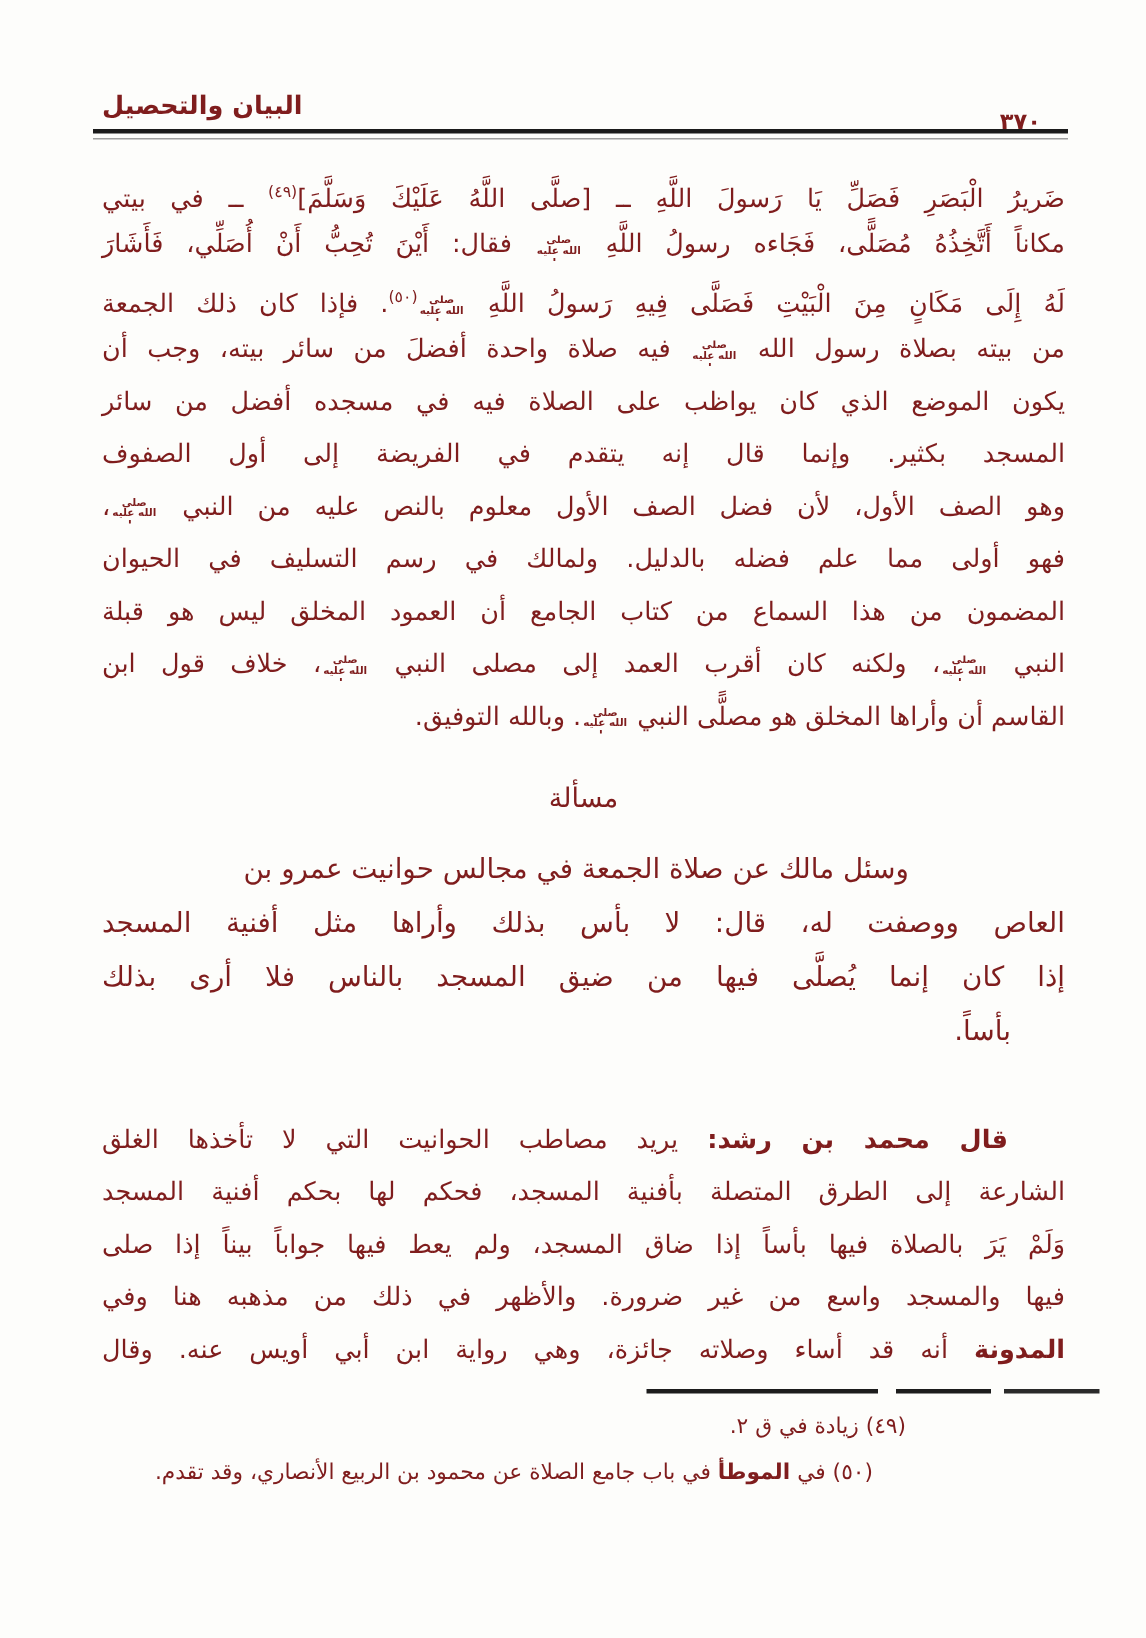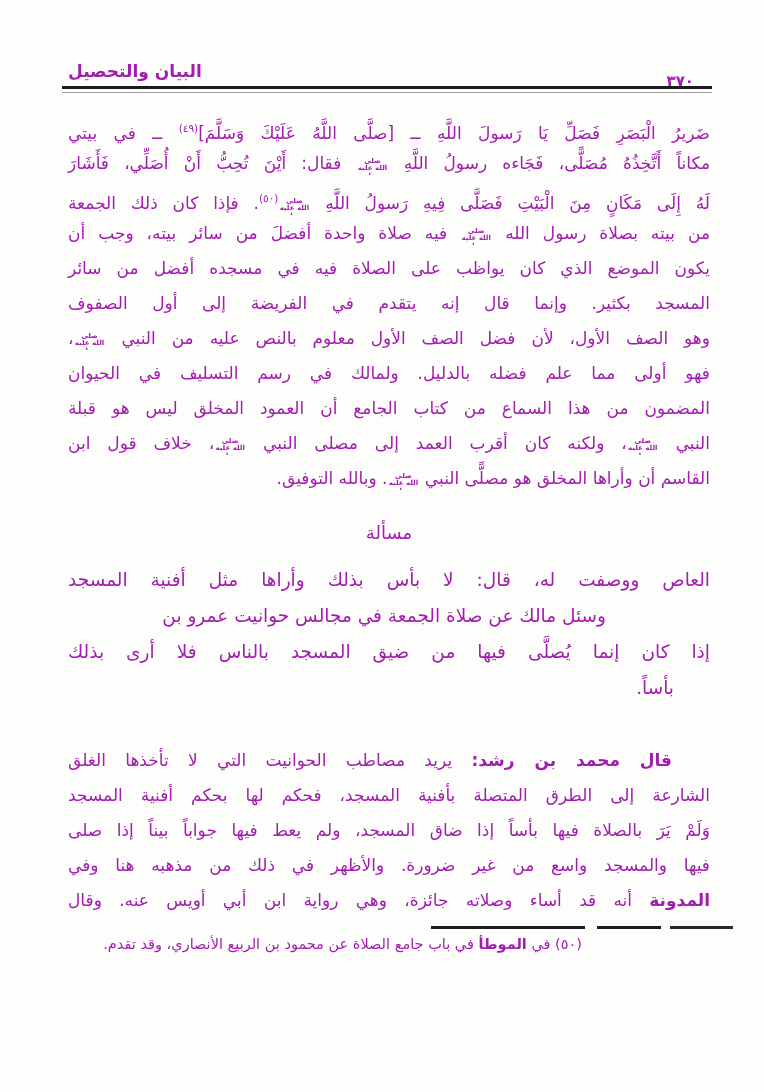--- a/index.html
+++ b/index.html
@@ -1,18 +1,18 @@
 <!DOCTYPE html>
 <html lang="ar" dir="rtl"><head>
 <meta charset="utf-8">
 <style>
   html,body{margin:0;padding:0;width:764px;height:1092px;overflow:hidden;background:#ffffff;}
   .sheet{
     position:relative;width:764px;height:1092px;box-sizing:border-box;
-    background:#fdfdfb;color:#a21caf;
+    background:#fdfdfb;color:#7f1d1d;
     padding:50px 54px 0 68px;
     direction:rtl;
     font-family:"DejaVu Sans",sans-serif;
   }
   
   .hdr{position:relative;height:36px;}
   .hdr-title{position:absolute;left:0;bottom:5px;font-size:17px;font-weight:bold;}
   .hdr-pnum{position:absolute;right:16px;bottom:-4px;font-size:15px;font-weight:bold;}
   .rule{height:3px;background:#1b1b1b;margin-left:-6px;margin-right:-2px;}
   .rule-echo{height:1px;background:#9f9f9f;margin-top:3px;margin-left:-6px;margin-right:-2px;}
@@ -63,34 +63,35 @@
       <div class="ln"><span>وهو الصف الأول، لأن فضل الصف الأول معلوم بالنص عليه من النبي </span><span class="saw">صلى الله عليه وسلم</span><span>،</span></div>
       <div class="ln"><span>فهو أولى مما علم فضله بالدليل. ولمالك في رسم التسليف في الحيوان</span></div>
       <div class="ln"><span>المضمون من هذا السماع من كتاب الجامع أن العمود المخلق ليس هو قبلة</span></div>
       <div class="ln"><span>النبي </span><span class="saw">صلى الله عليه وسلم</span><span>، ولكنه كان أقرب العمد إلى مصلى النبي </span><span class="saw">صلى الله عليه وسلم</span><span>، خلاف قول ابن</span></div>
       <div class="ln end"><span>القاسم أن وأراها المخلق هو مصلًّى النبي </span><span class="saw">صلى الله عليه وسلم</span><span>. وبالله التوفيق.</span></div>
     </div>
 
     <div class="heading">مسألة</div>
 
     <div class="para matn">
+      <div class="ln open"><span>وسئل مالك عن صلاة الجمعة في مجالس حوانيت عمرو بن</span></div>
       <div class="ln"><span>العاص ووصفت له، قال: لا بأس بذلك وأراها مثل أفنية المسجد</span></div>
-      <div class="ln open"><span>وسئل مالك عن صلاة الجمعة في مجالس حوانيت عمرو بن</span></div>
       <div class="ln"><span>إذا كان إنما يُصلَّى فيها من ضيق المسجد بالناس فلا أرى بذلك</span></div>
       <div class="ln end"><span>بأساً.</span></div>
     </div>
 
     <div class="para p3">
       <div class="ln first"><span class="b">قال محمد بن رشد:</span><span> يريد مصاطب الحوانيت التي لا تأخذها الغلق</span></div>
       <div class="ln"><span>الشارعة إلى الطرق المتصلة بأفنية المسجد، فحكم لها بحكم أفنية المسجد</span></div>
       <div class="ln"><span>وَلَمْ يَرَ بالصلاة فيها بأساً إذا ضاق المسجد، ولم يعط فيها جواباً بيناً إذا صلى</span></div>
       <div class="ln"><span>فيها والمسجد واسع من غير ضرورة. والأظهر في ذلك من مذهبه هنا وفي</span></div>
       <div class="ln"><span class="b">المدونة</span><span> أنه قد أساء وصلاته جائزة، وهي رواية ابن أبي أويس عنه. وقال</span></div>
     </div>
 
   </div>
 
   <div class="footer">
     <div class="fn-rule"></div>
+    <div class="fn fn1"><span>(٤٩) زيادة في ق ٢.</span></div>
     <div class="fn fn2"><span>(٥٠) في </span><span class="b">الموطأ</span><span> في باب جامع الصلاة عن محمود بن الربيع الأنصاري، وقد تقدم.</span></div>
   </div>
 
 </div>
 
 </body></html>

